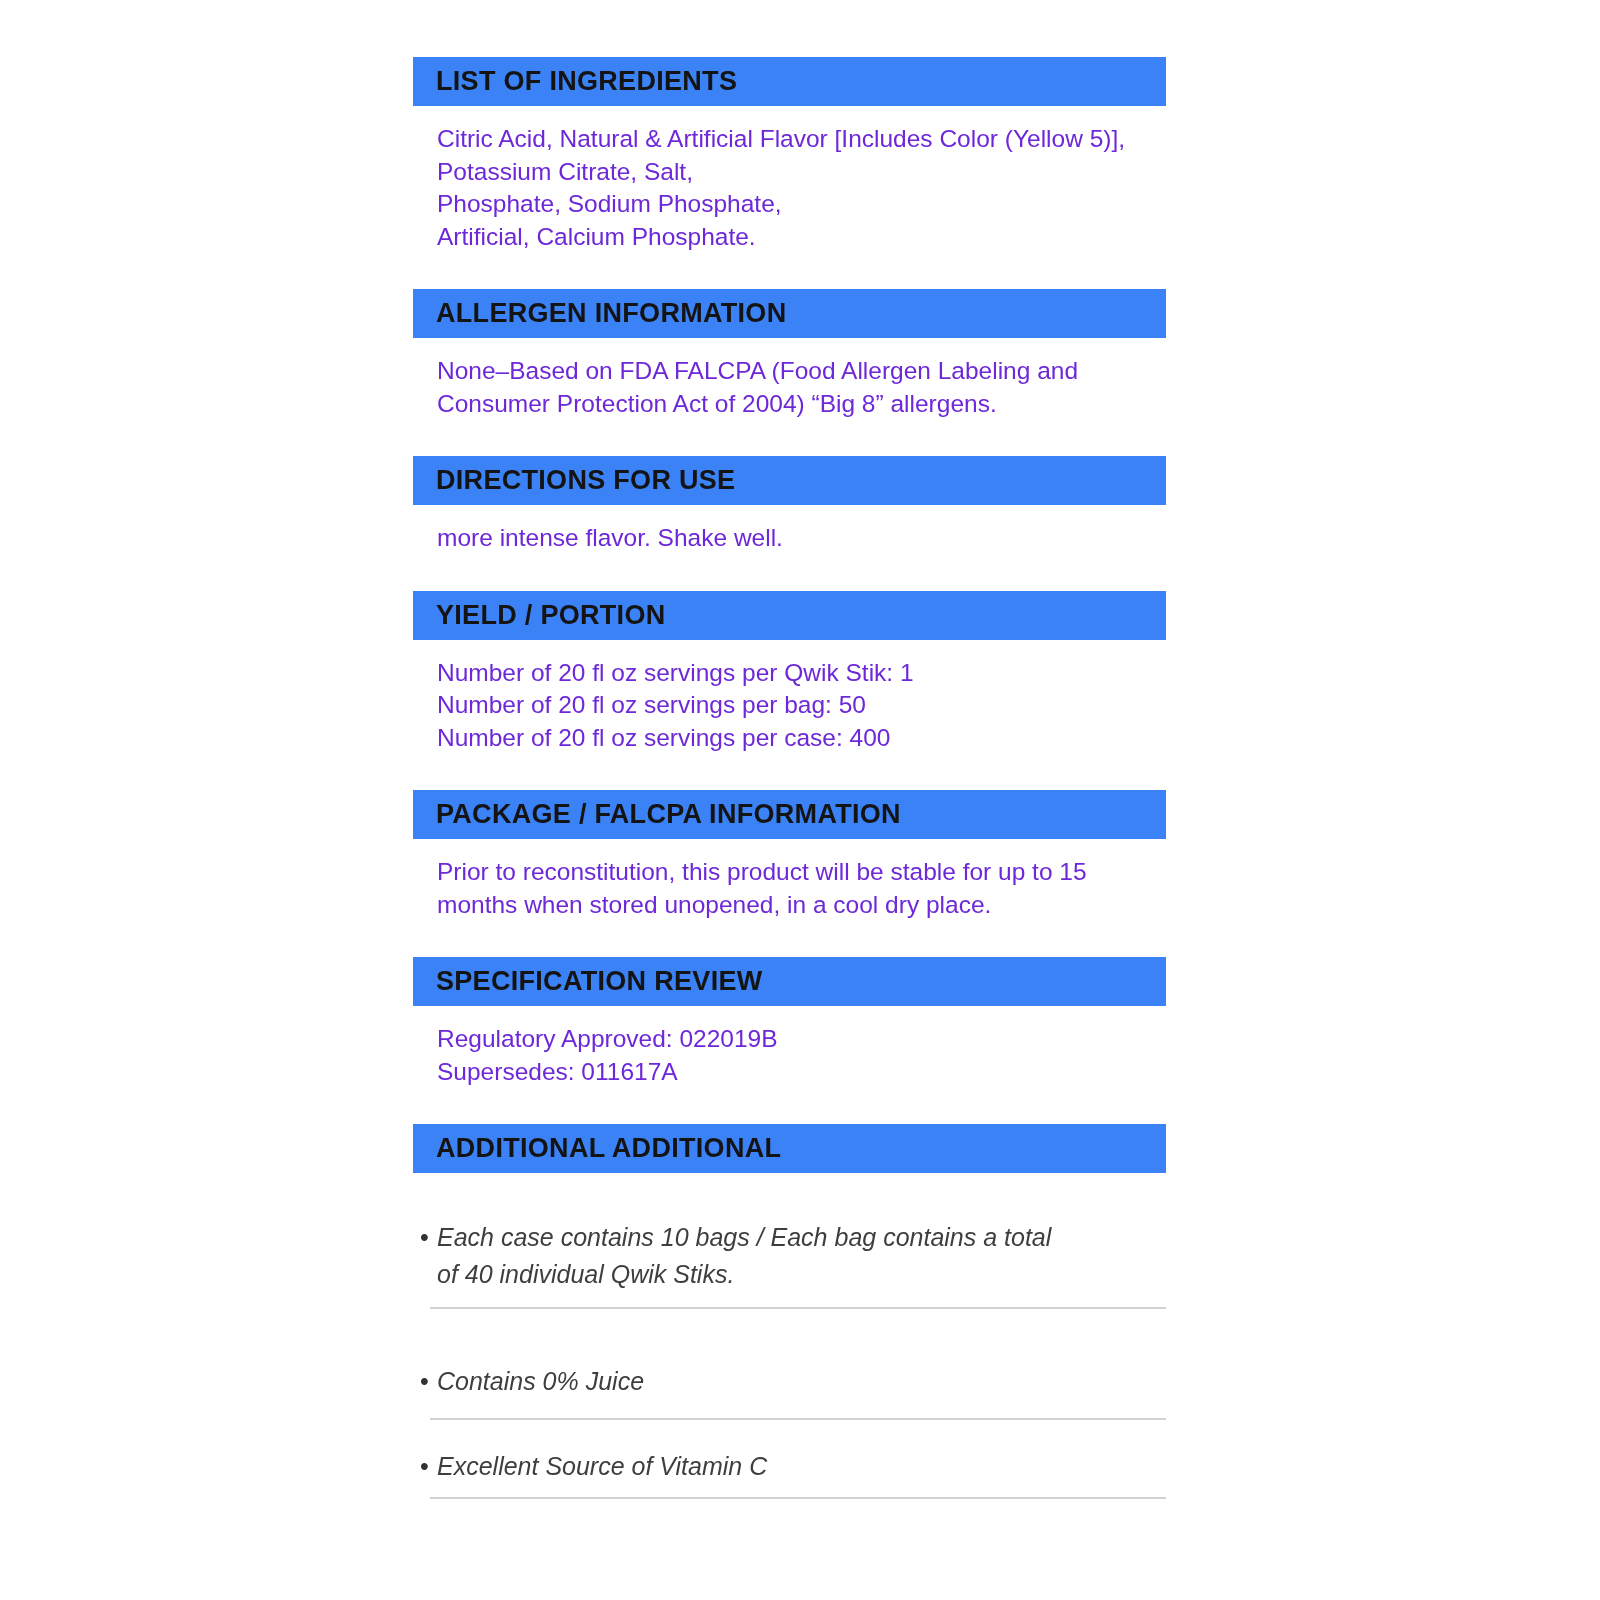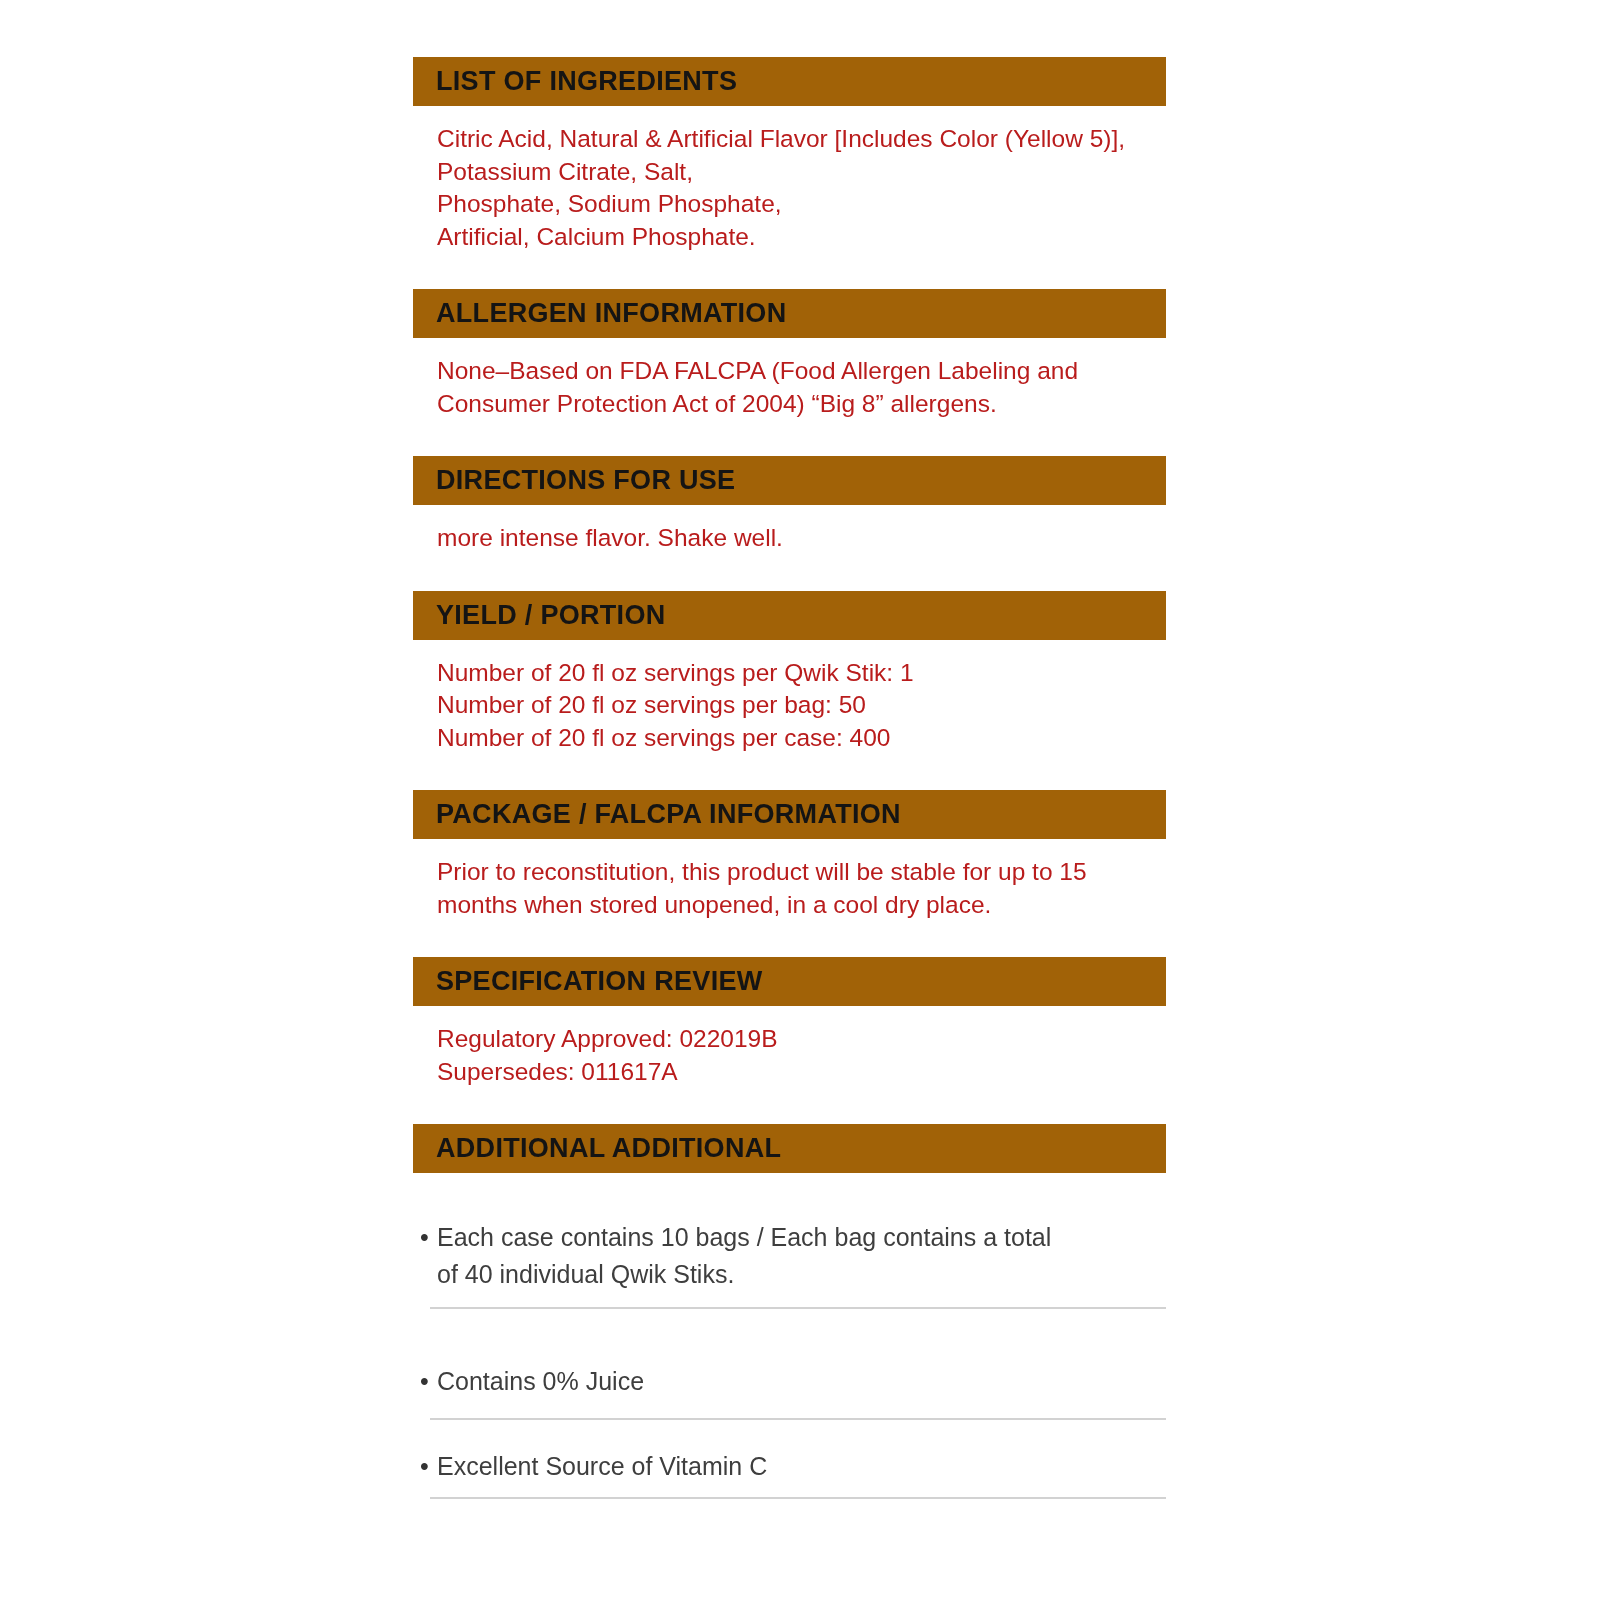--- a/index.html
+++ b/index.html
@@ -18,57 +18,58 @@
   .doc {
     position: absolute;
     left: 413px;
     top: 57px;
     width: 753px;
   }
   .sec {
     margin-bottom: 36px;
   }
   .sec-header {
-    background: #a16207;
+    background: #3b82f6;
     height: 49px;
     display: flex;
     align-items: center;
     padding-left: 23px;
     box-sizing: border-box;
   }
   .sec-title {
     margin: 0;
     font-size: 27px;
     font-weight: 700;
     color: #141414;
     letter-spacing: 0.3px;
   }
   .sec-body {
     padding: 17px 8px 0 24px;
     font-size: 24.5px;
     line-height: 32.5px;
-    color: #b91c1c;
+    color: #6d28d9;
   }
   .bullets {
     font-size: 25px;
     line-height: 37px;
     color: #3e3e3e;
   }
   .bullet-item {
     display: flex;
     align-items: flex-start;
     padding-left: 7px;
   }
   .bullet-dot {
     flex: 0 0 17px;
     width: 17px;
     color: #333333;
   }
   .bullet-text {
     flex: 1;
+    font-style: italic;
   }
   .divider {
     border: none;
     border-top: 2px solid #d2d2d2;
     margin: 0 0 0 17px;
     height: 0;
   }
   .mt-46 { margin-top: 46px; }
   .mt-14 { margin-top: 14px; }
   .mt-54 { margin-top: 54px; }

